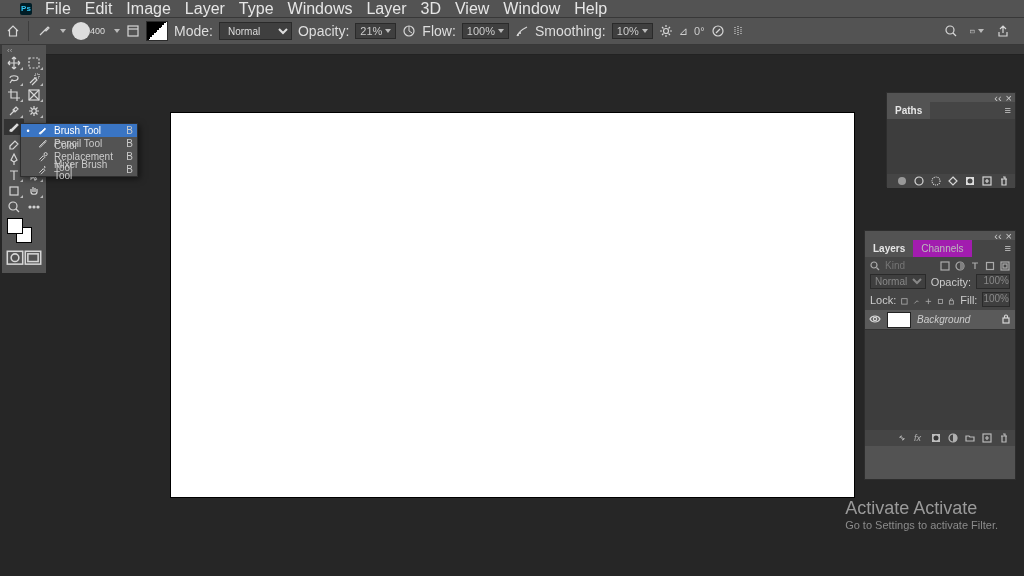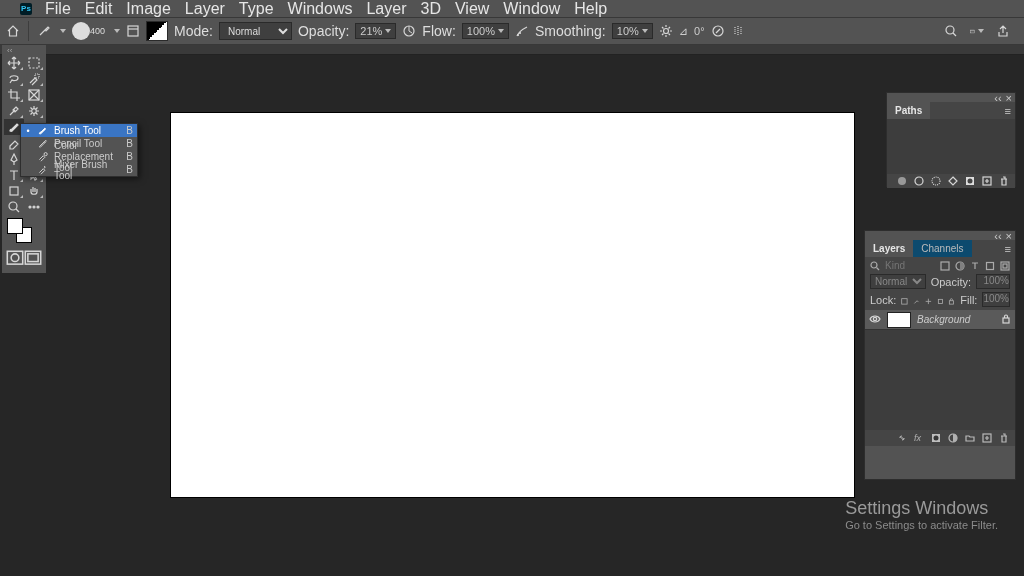--- a/index.html
+++ b/index.html
@@ -51,22 +51,22 @@
   #flyout .row.sel{ background:#3a75c4; color:#fff;}
   #flyout .row.sel *{ color:#fff;}
   #flyout .row .bullet{ width:6px; text-align:center; font-size:9px;}
   #flyout .row svg{ width:11px;height:11px; flex-shrink:0;}
   #flyout .row .lbl{ flex:1; font-size:10px;}
   #flyout .row .key{ font-size:10px; color:#ccc;}
 
   
   .panel { position:absolute; right:8px; background:#535353; border:1px solid #2d2d2d; }
   .panel .topstrip{ height:9px; background:#535353; display:flex; justify-content:flex-end; align-items:center; padding-right:3px; gap:4px; font-size:8px; color:#aaa;}
-  .panel .tabs { display:flex; background:#454545; height:17px; align-items:center; }
-  .panel .tab { padding:2px 8px; font-size:10px; color:#bbb; background:#0c4a6e; height:17px; display:flex; align-items:center;}
+  .panel .tabs { display:flex; background:#454545; height:17px; align-items:flex-start; }
+  .panel .tab { padding:2px 8px; font-size:10px; color:#bbb; background:#a21caf; height:17px; display:flex; align-items:center;}
   .panel .tab.active{ background:#535353; color:#e6e6e6; font-weight:bold;}
   #paths-panel { top:92px; width:130px; height:95px; }
   #paths-panel .body{ height:55px; background:#3d3d3d;}
   #paths-panel .footer{ height:14px; background:#454545; display:flex; justify-content:flex-end; align-items:center; gap:7px; padding-right:6px;}
   #paths-panel .footer .fi{ width:10px;height:10px; }
 
   #layers-panel { top:230px; width:152px; height:250px; }
   #layers-panel .controls{ background:#454545; padding:3px 5px; font-size:10px; color:#999; display:flex; flex-direction:column; gap:3px;}
   #layers-panel .controls .row{ display:flex; align-items:center; gap:5px;}
   #layers-panel .controls .row .icon{ width:10px;height:10px; opacity:0.7;}
@@ -534,15 +534,15 @@
           <rect x="1" y="1" width="8" height="8"></rect>
           <path d="M5 3 V7 M3 5 H7"></path>
         </svg></span>
     <span class="fi"><svg viewBox="0 0 10 10">
           <path d="M2 3 H8 M3 3 V9 H7 V3 M4 1 H6 V3"></path>
         </svg></span>
   </div>
 </div>
 
 <div id="watermark">
-  <div class="t1">Settings Windows</div>
+  <div class="t1">Activate Activate</div>
   <div class="t2">Go to Settings to activate Filter.</div>
 </div>
 
 </body></html>

